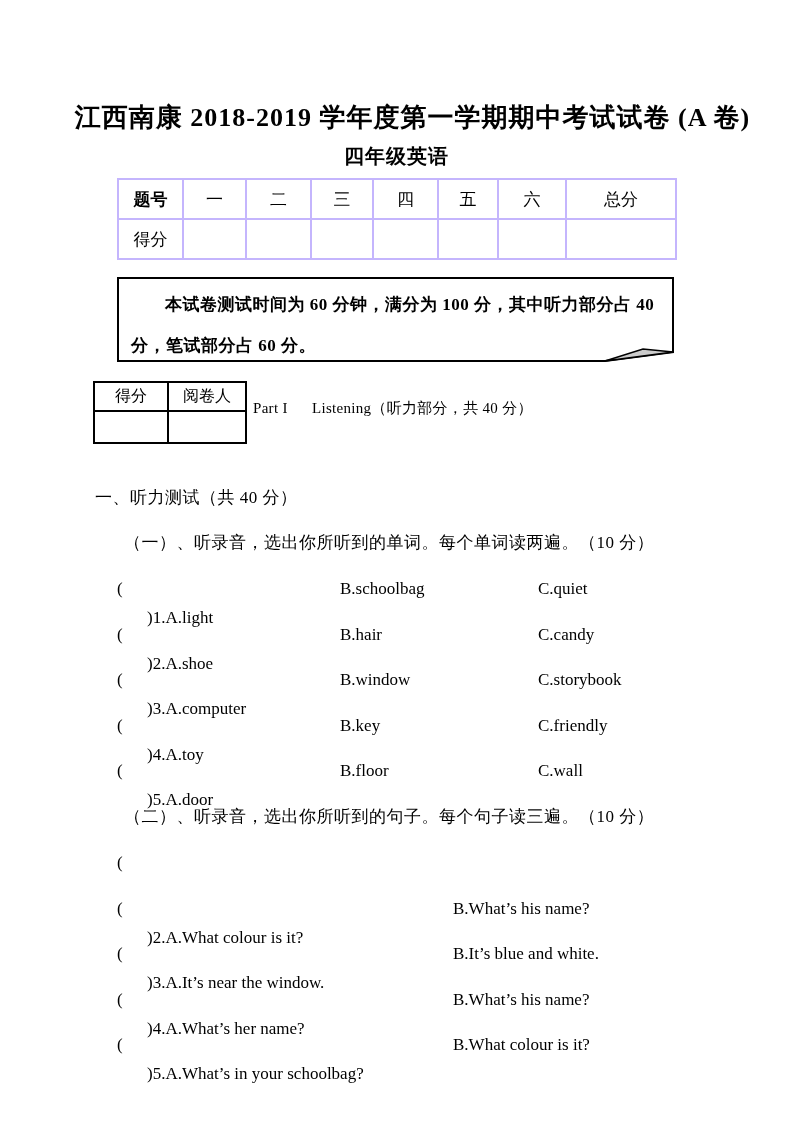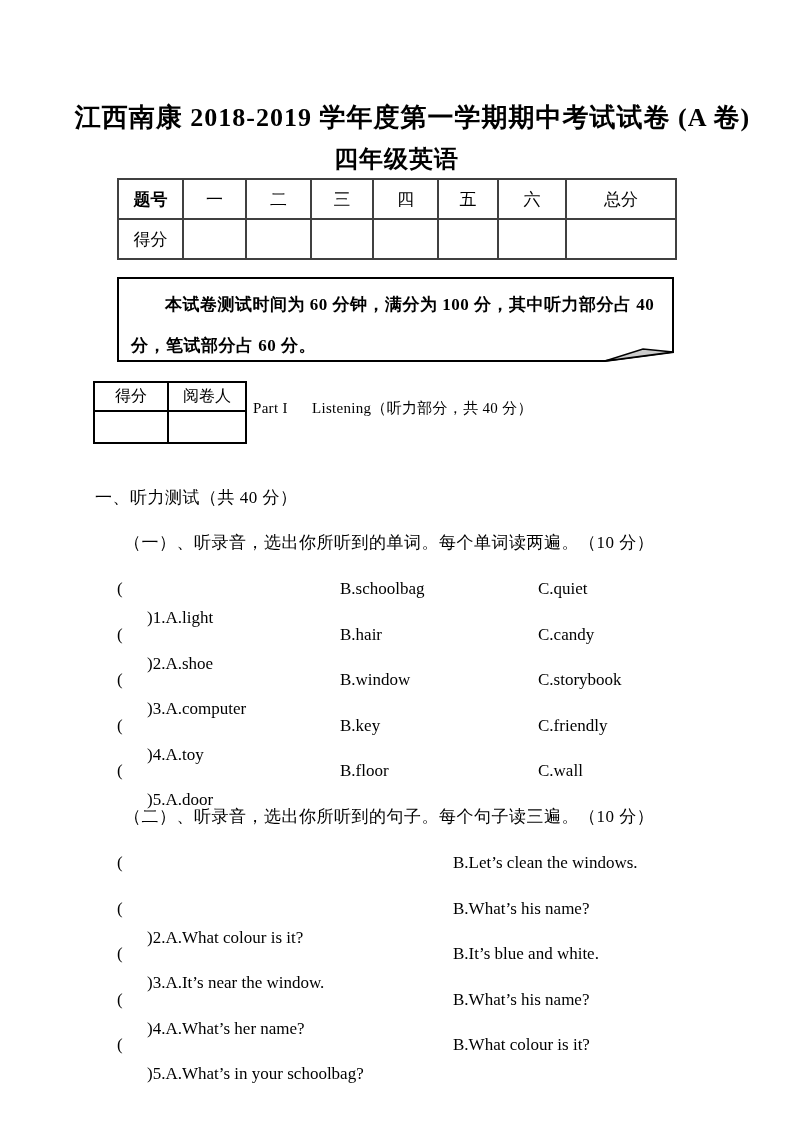--- a/index.html
+++ b/index.html
@@ -13,30 +13,30 @@
     overflow:hidden;
   }
   .doc-title {
     position:absolute; top:100px; left:0; width:793px;
     text-align:center; font-size:26px; font-weight:bold;
     letter-spacing:1px;
     padding-left:16px;
   }
   .doc-subtitle {
     position:absolute; top:143px; left:0; width:793px;
-    text-align:center; font-size:24px; font-weight:bold;
+    text-align:center; font-size:20px; font-weight:bold;
     letter-spacing:1px;
   }
   table.score-table {
     position:absolute; top:178px; left:117px;
     border-collapse:collapse; table-layout:fixed;
     width:558px;
   }
   table.score-table td {
-    border:2px solid #404040; height:38px;
+    border:2px solid #c4b5fd; height:38px;
     text-align:center; font-size:17px; padding:0;
   }
   table.score-table td.hdr { font-weight:bold; }
   .notice-box {
     position:absolute; top:277px; left:117px;
     width:558px; height:86px;padding-left:32px;
   }
   .notice-box svg { position:absolute; top:0; left:0; }
   .notice-text {
     position:absolute; top:7px; left:14px; right:14px;
@@ -178,21 +178,20 @@
     <span class="q-paren">(</span>
     <span class="q-a">)5.A.door</span>
     <span class="q-b-word">B.floor</span>
     <span class="q-c-word">C.wall</span>
   </div>
 
   <div class="sub-instruction" style="top:805px">（二）、听录音，选出你所听到的句子。每个句子读三遍。（10 分）</div>
 
   <div class="q-row" style="top:853px">
     <span class="q-paren">(</span>
-    <span class="q-b-sent">B.Let’s clean the windows.</span>
   </div>
   <div class="q-row" style="top:899px">
     <span class="q-paren">(</span>
     <span class="q-a">)2.A.What colour is it?</span>
     <span class="q-b-sent">B.What’s his name?</span>
   </div>
   <div class="q-row" style="top:944px">
     <span class="q-paren">(</span>
     <span class="q-a">)3.A.It’s near the window.</span>
     <span class="q-b-sent">B.It’s blue and white.</span>

